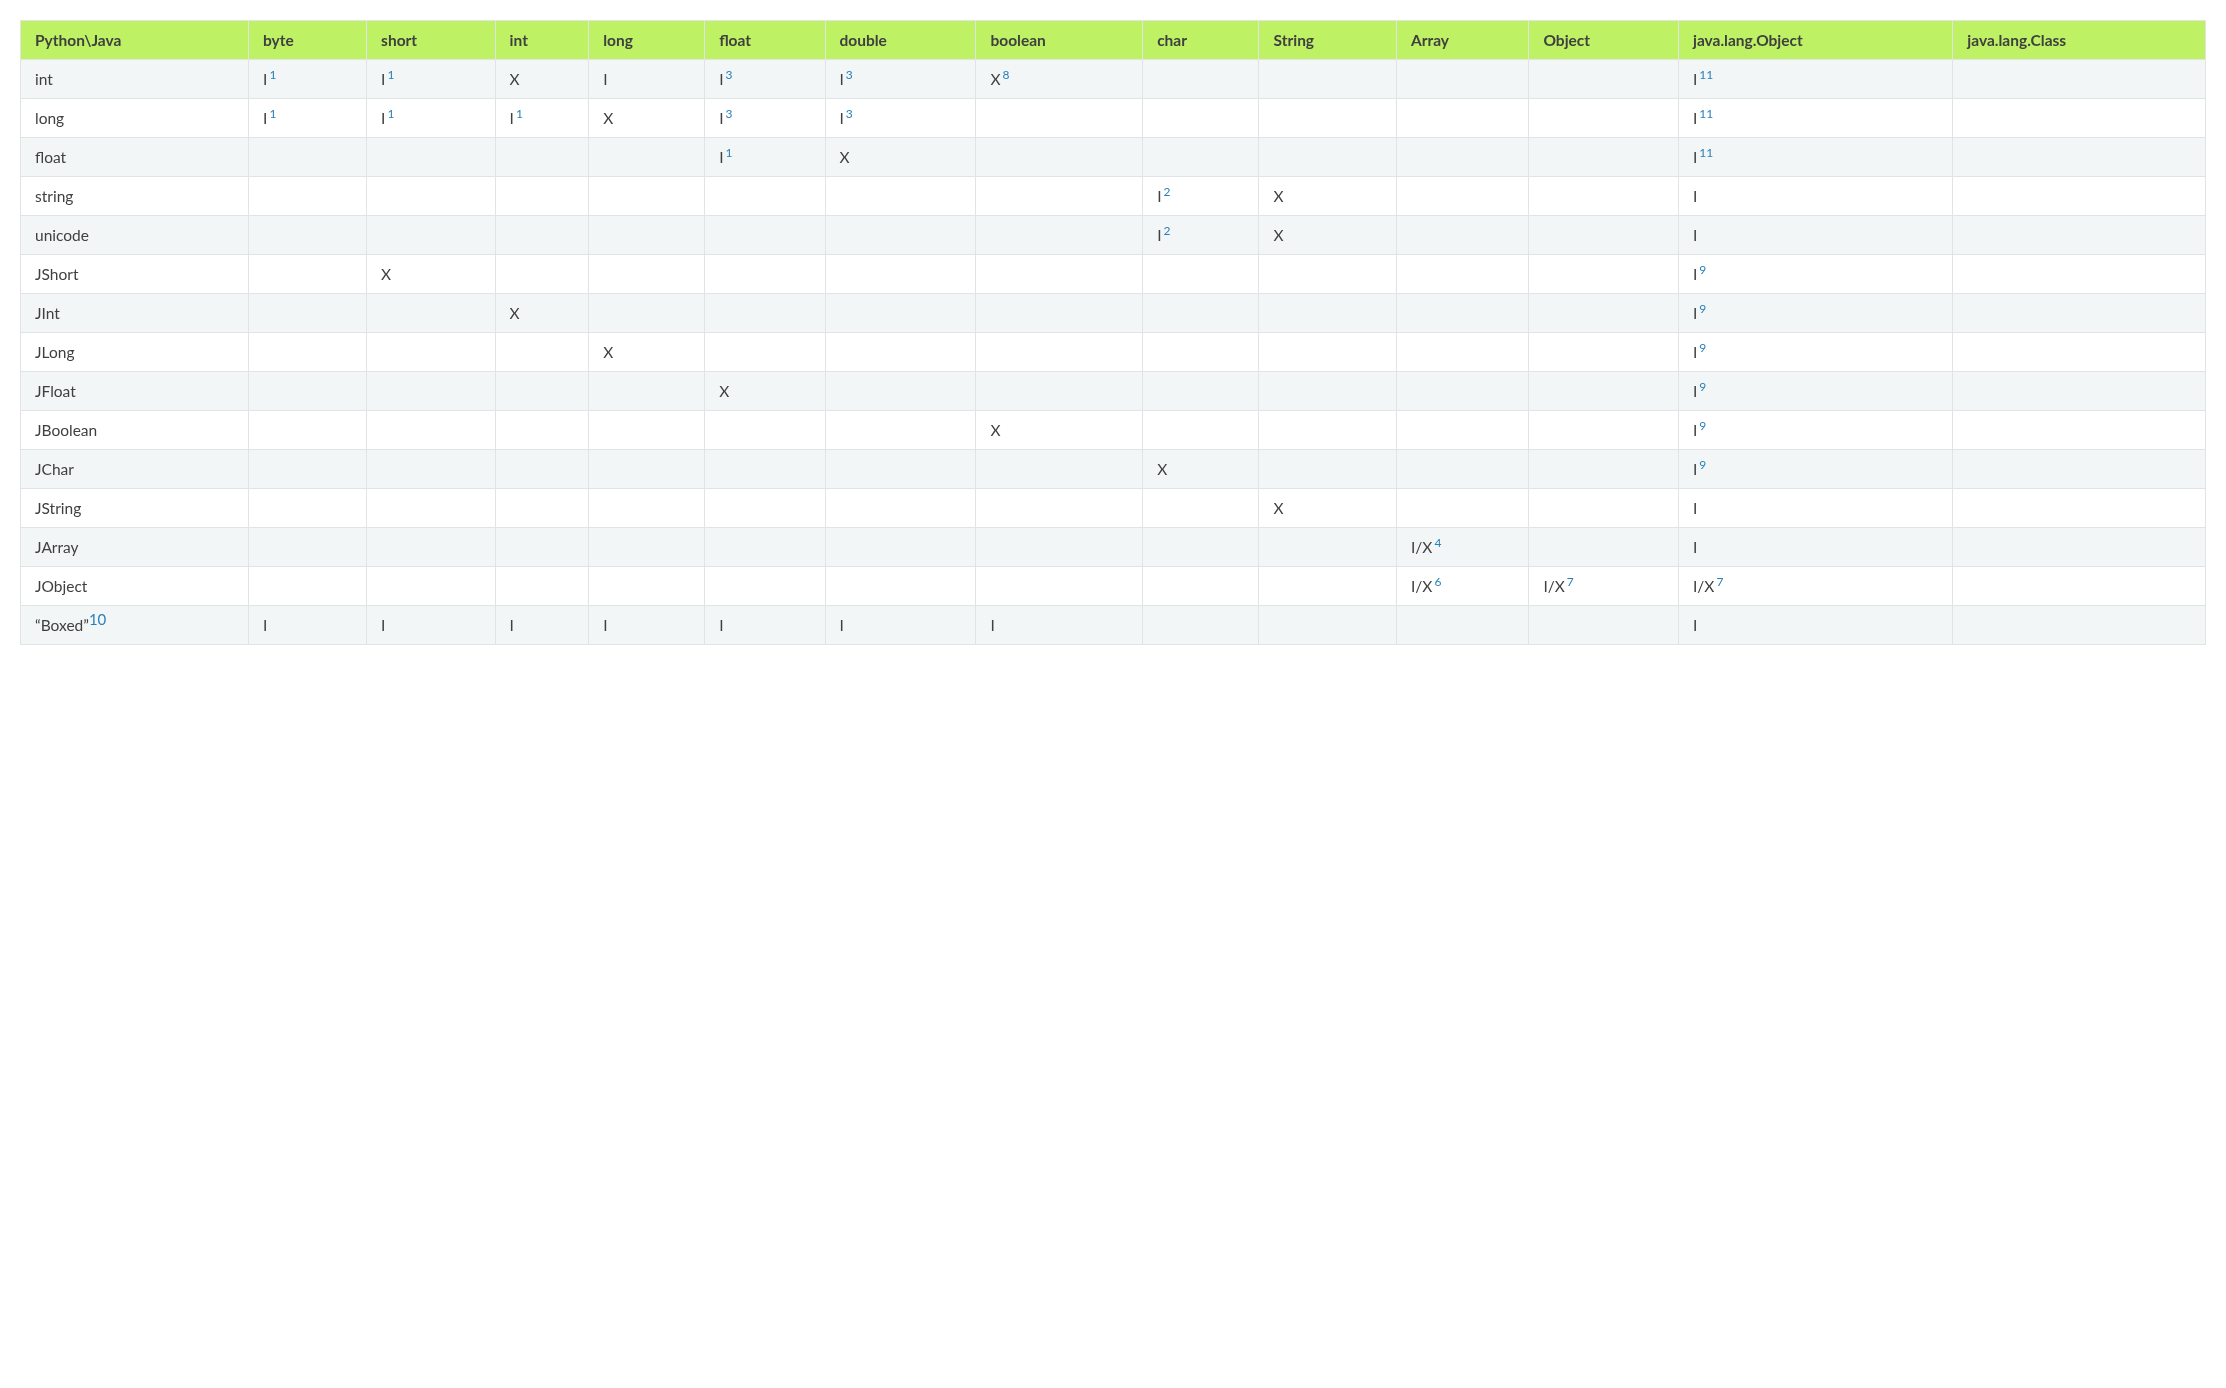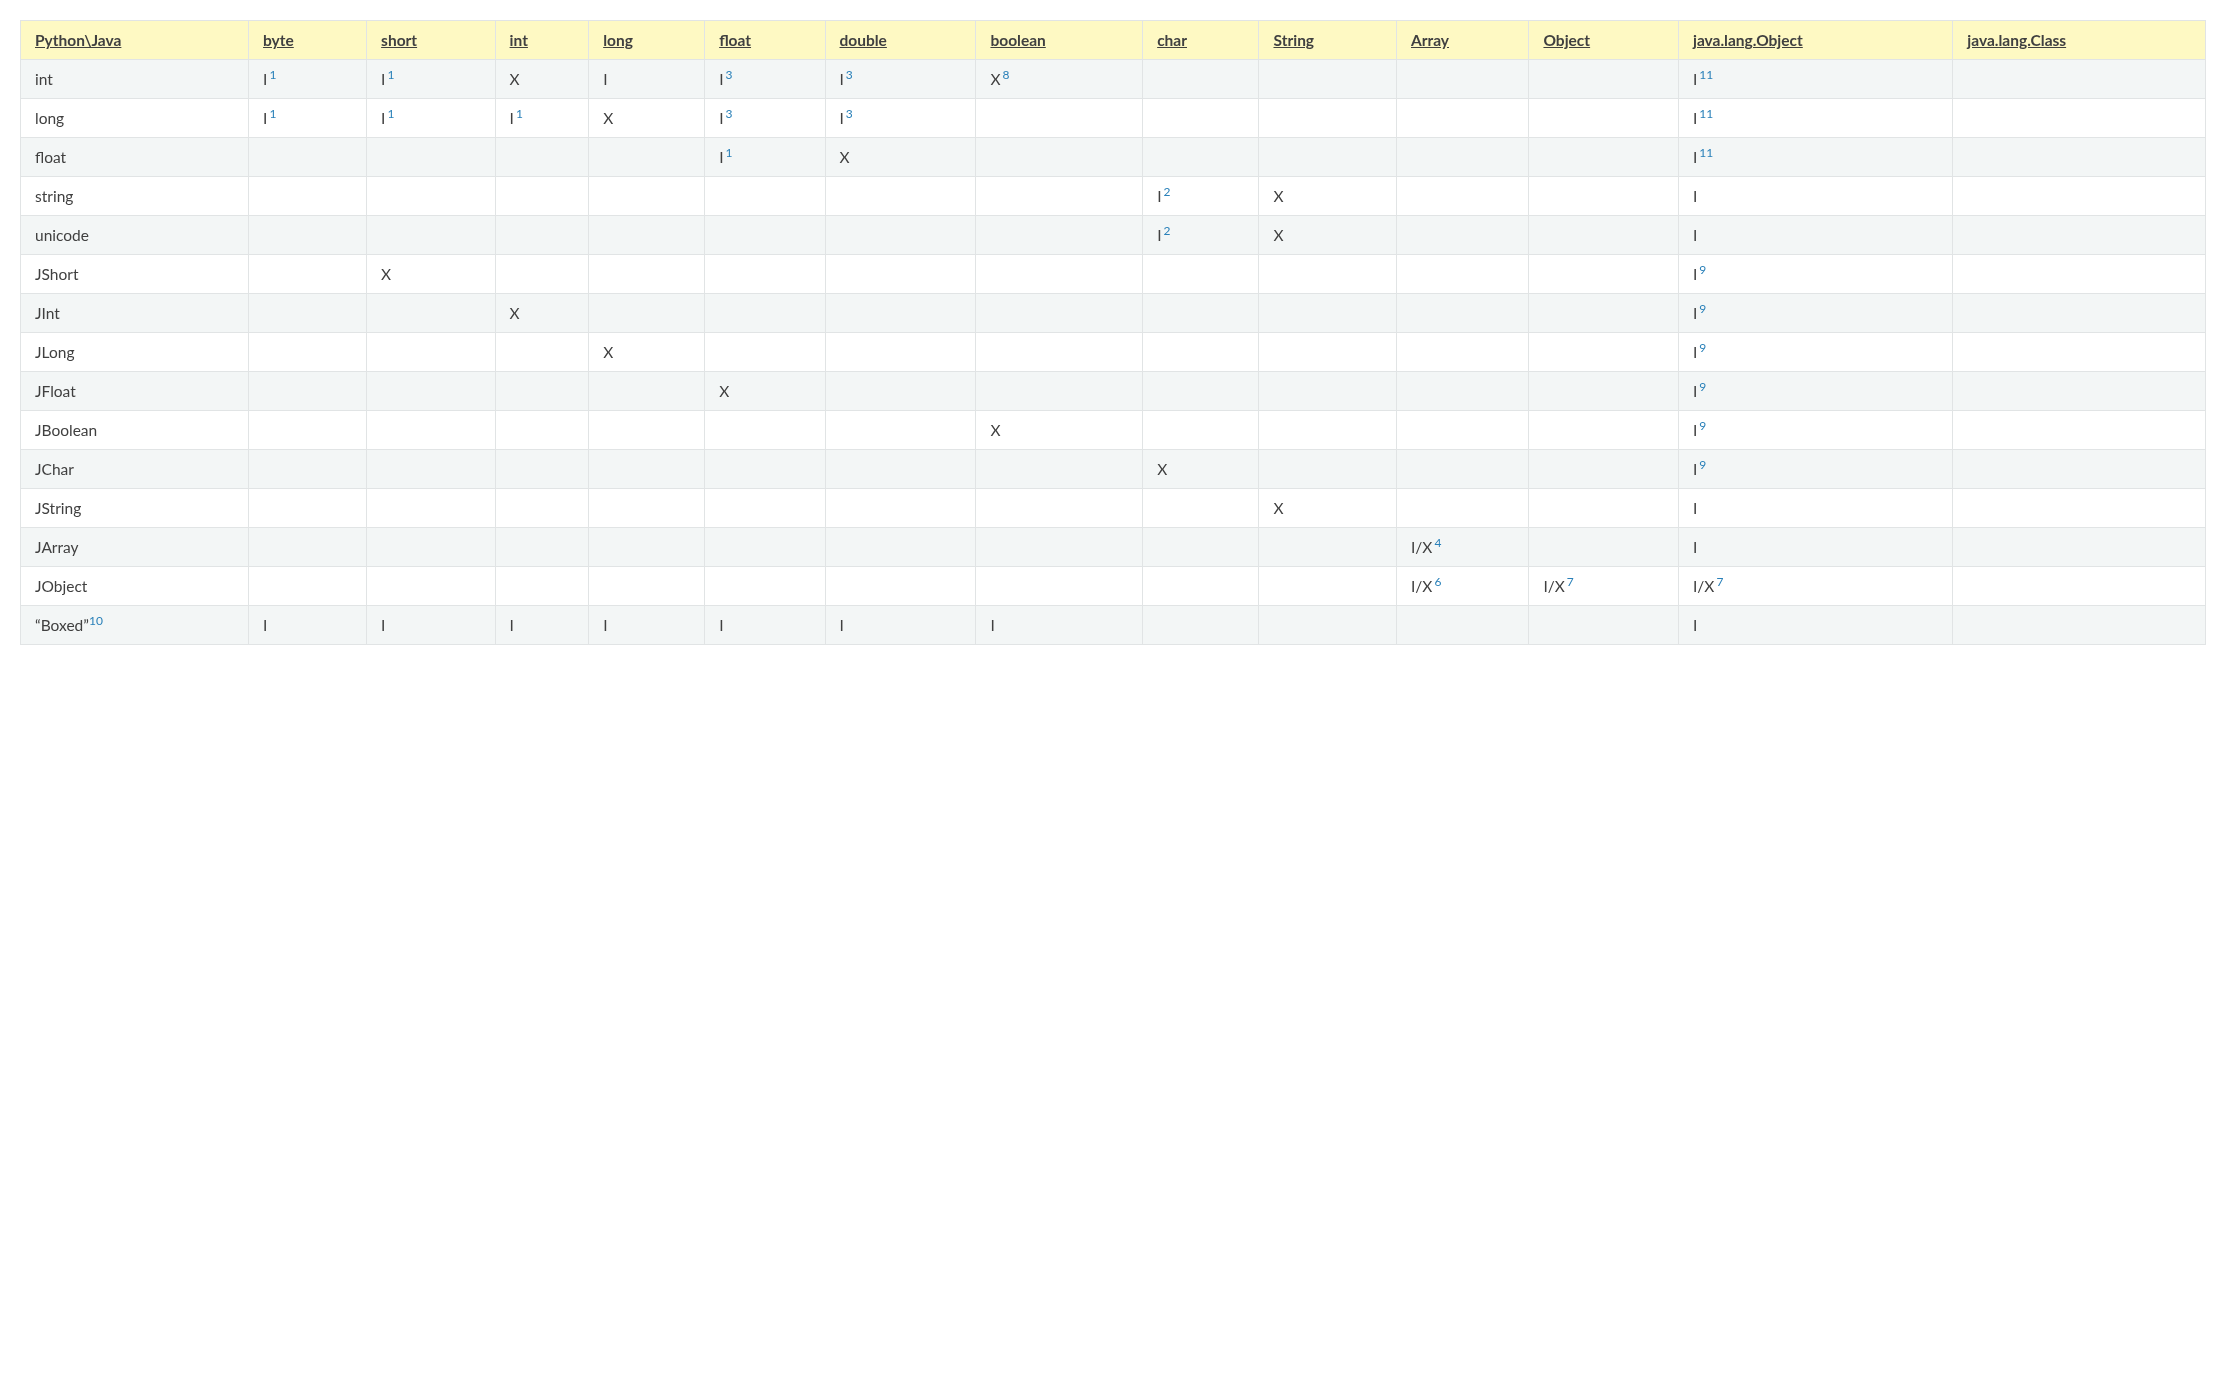--- a/index.html
+++ b/index.html
@@ -19,23 +19,22 @@
   th, td {
     border: 1px solid #e1e4e5;
     padding: 10px 14px;
     text-align: left;
     vertical-align: middle;
     font-size: 15.5px;
     white-space: nowrap;
   }
   th {
     font-weight: 700;
-    background: #fef9c3;
+    background: #bef264;
     border-bottom: 1px solid #e1e4e5;
-    text-decoration: underline;
   }
   tbody tr:nth-child(odd) td {
     background: #f3f6f6;
   }
   tbody tr:nth-child(even) td {
     background: #ffffff;
   }
   .row-label {
     font-weight: 400;
   }
@@ -46,21 +45,21 @@
     color: #2980b9;
     font-size: 12px;
     font-weight: 400;
     cursor: pointer;
     margin-left: 2px;
     vertical-align: super;
     line-height: 0;
   }
   .header-sup {
     color: #2980b9;
-    font-size: 12px;
+    font-size: 15px;
     cursor: pointer;
     vertical-align: super;
     line-height: 0;
   }
 </style>
 </head>
 <body>
 
 <table>
   <thead>

